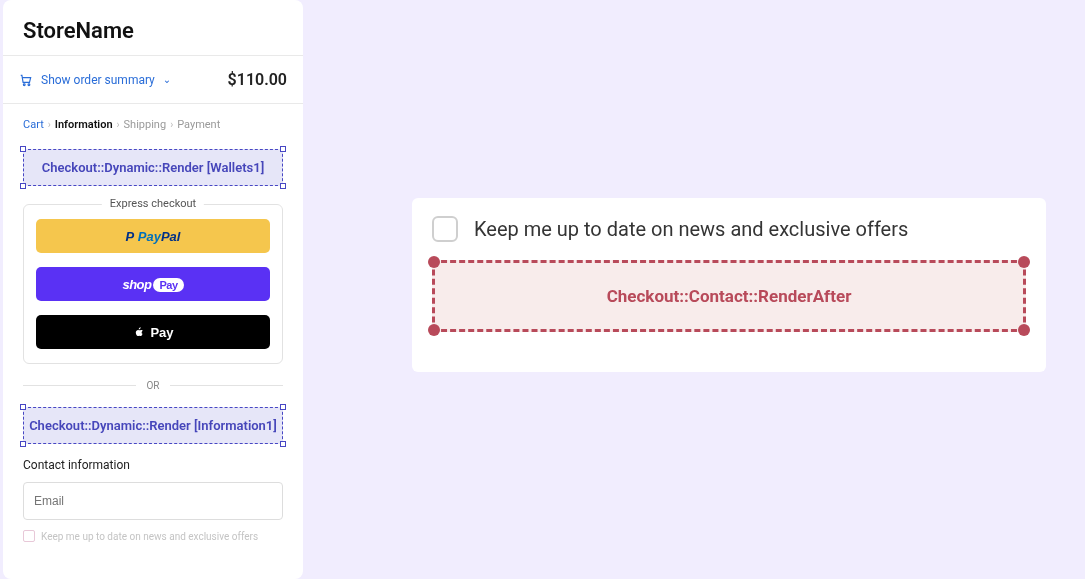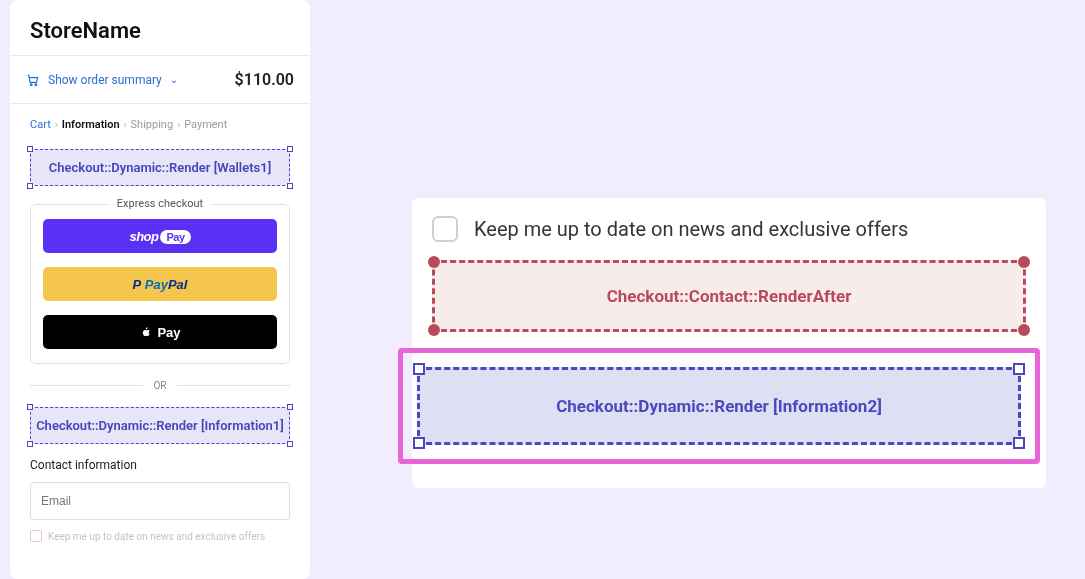--- a/index.html
+++ b/index.html
@@ -6,21 +6,21 @@
     body {
       font-family: -apple-system, BlinkMacSystemFont, "Segoe UI", Roboto, sans-serif;
       background: #f1edfe;
       width: 1085px;
       height: 579px;
       overflow: hidden;
       position: relative;
     }
     .checkout-panel {
       position: absolute;
-      left: 10px;
+      left: 3px;
       top: 0;
       width: 300px;
       height: 579px;
       background: #fff;
       border-radius: 8px;
       overflow: hidden;
     }
     .header {
       padding: 18px 20px 12px;
     }
@@ -288,29 +288,29 @@
   <div class="placeholder-box">
     <span class="corner tl"></span>
     <span class="corner tr"></span>
     <span class="corner bl"></span>
     <span class="corner br"></span>
     <div class="placeholder-label">Checkout::Dynamic::Render [Wallets1]</div>
   </div>
 
   <div class="express-box">
     <div class="express-title">Express checkout</div>
-    <button class="pay-btn shoppay">
-      <span class="shoppay-logo">
-        <span>shop</span><span class="pay-pill">Pay</span>
-      </span>
-    </button>
     <button class="pay-btn paypal">
       <span>
         <span class="pp-p">P</span>
         <span class="pp-pay">Pay</span><span class="pp-pal">Pal</span>
+      </span>
+    </button>
+    <button class="pay-btn shoppay">
+      <span class="shoppay-logo">
+        <span>shop</span><span class="pay-pill">Pay</span>
       </span>
     </button>
     <button class="pay-btn applepay">
       <svg viewBox="0 0 24 24">
           <path d="M16.5 13.5c0-2.5 2-3.5 2-3.5-1-1.5-2.5-1.5-3-1.5-1 0-2 .5-2.5.5s-1.5-.5-2.5-.5c-2 0-4 1.5-4 4.5 0 3 2 6 3.5 6 .5 0 1.5-.5 2.5-.5s1.5.5 2.5.5c1.5 0 3-3 3-4-1.5-.5-1.5-1.5-1.5-1.5zM14 6.5c.5-.5 1-1.5 1-2.5-1 0-2 .5-2.5 1s-1 1.5-1 2.5c1 0 2-.5 2.5-1z"></path>
         </svg>
       <span>Pay</span>
     </button>
   </div>
 
@@ -341,22 +341,13 @@
   </div>
 
   <div class="render-after">
     <span class="dot tl"></span>
     <span class="dot tr"></span>
     <span class="dot bl"></span>
     <span class="dot br"></span>
     <div class="render-after-label">Checkout::Contact::RenderAfter</div>
   </div>
 
-  <div class="render-dynamic-wrap">
-    <div class="render-dynamic">
-      <span class="sq tl"></span>
-      <span class="sq tr"></span>
-      <span class="sq bl"></span>
-      <span class="sq br"></span>
-      <div class="render-dynamic-label">Checkout::Dynamic::Render [Information2]</div>
-    </div>
-  </div>
 </div>
 
 </body></html>

